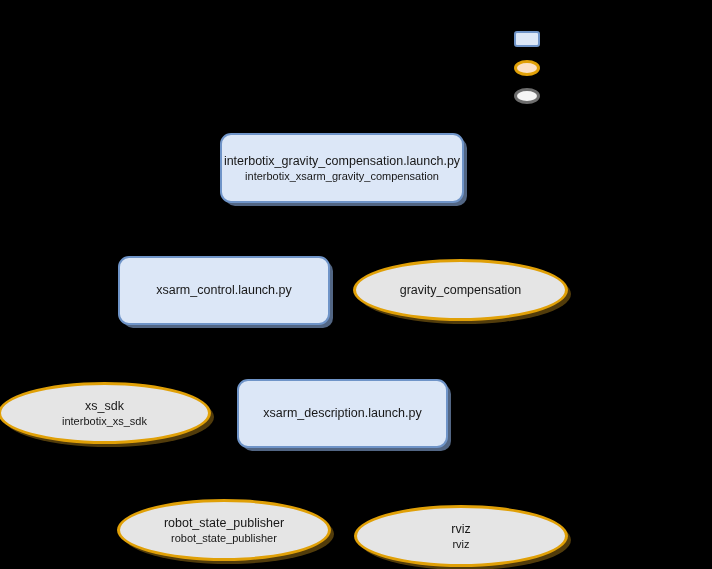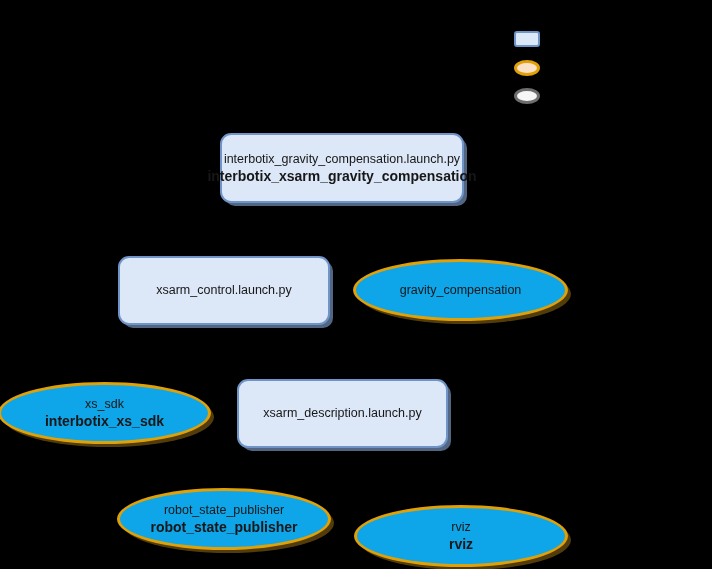--- a/index.html
+++ b/index.html
@@ -55,33 +55,33 @@
     text-align: center;
     color: #171717;
     line-height: 1.30;
   }
   .node .l1 {
     font-size: 12.5px;
     font-weight: normal;
     white-space: nowrap;
   }
   .node .l2 {
-    font-size: 14px;
-    font-weight: bold;
+    font-size: 11px;
+    font-weight: normal;
     white-space: nowrap;
   }
 
   .node.box {
     background: #dce7f7;
     border: 2.5px solid #6f94c8;
     border-radius: 11px;
     box-shadow: 4px 4px 0 -1px rgba(96,120,155,0.85);
   }
   .node.ellipse {
-    background: #0ea5e9;
+    background: #e5e5e5;
     border: 3px solid #e0a007;
     border-radius: 50%;
     box-shadow: 4px 4px 0 -1px rgba(150,110,20,0.55);
   }
 </style>
 </head>
 <body>
 
 <div id="canvas">
 
@@ -106,21 +106,21 @@
 
   <div class="node ellipse" style="left:-2px; top:382px; width:213px; height:62px;">
     <span class="l1">xs_sdk</span>
     <span class="l2">interbotix_xs_sdk</span>
   </div>
 
   <div class="node box" style="left:237px; top:379px; width:211px; height:69px;gap:15px;">
     <span class="l1">xsarm_description.launch.py</span>
   </div>
 
-  <div class="node ellipse" style="left:117px; top:488px; width:214px; height:62px;">
+  <div class="node ellipse" style="left:117px; top:499px; width:214px; height:62px;">
     <span class="l1">robot_state_publisher</span>
     <span class="l2">robot_state_publisher</span>
   </div>
 
   <div class="node ellipse" style="left:354px; top:505px; width:214px; height:62px;text-align:center;">
     <span class="l1">rviz</span>
     <span class="l2">rviz</span>
   </div>
 
 </div>

